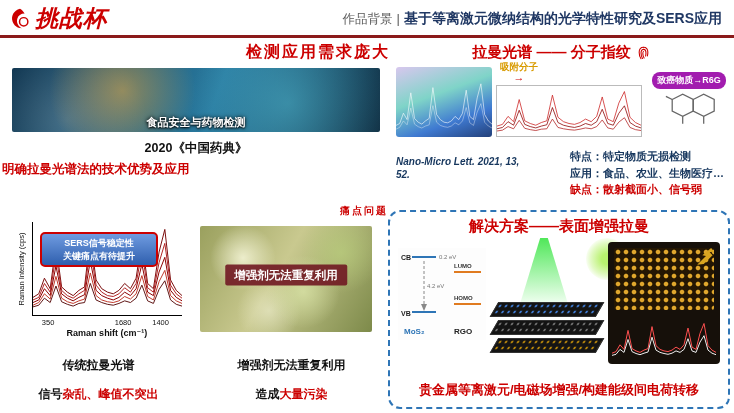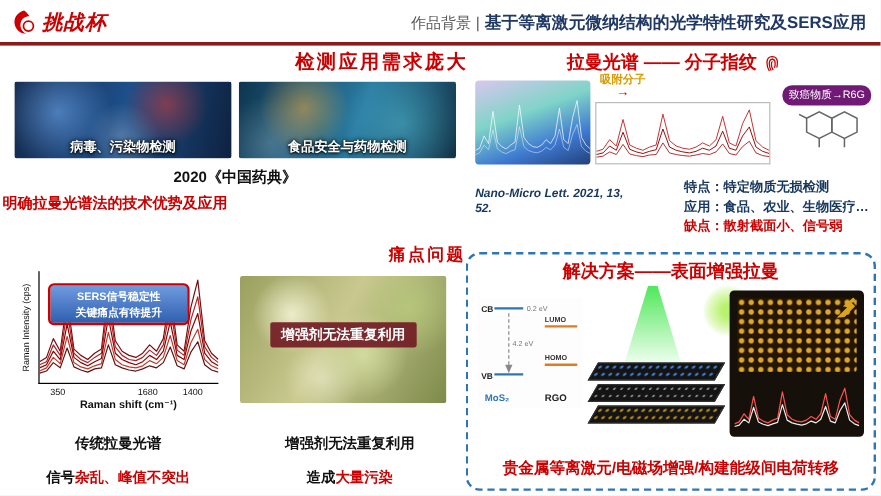--- a/index.html
+++ b/index.html
@@ -2,21 +2,21 @@
 <html><head>
 <meta charset="utf-8">
 <style>
   *{box-sizing:border-box;margin:0;padding:0}
   body{margin:0;background:#e8e8e8;font-family:"Liberation Sans","DejaVu Sans",sans-serif}
   .slide{position:relative;width:734px;height:413px;background:#fff;overflow:hidden;margin:0 auto}
 
   
   .hdr{position:absolute;top:0;left:0;right:0;height:35px;display:flex;align-items:center;justify-content:space-between;padding:2px 12px 0 8px}
   .logo{display:flex;align-items:center;gap:3px}
-  .logo-text{color:#cc0000;font-weight:bold;font-style:italic;font-size:17px;letter-spacing:1px}
+  .logo-text{color:#cc0000;font-weight:bold;font-style:italic;font-size:23px;letter-spacing:1px}
   .hdr-title{text-align:right;white-space:nowrap}
   .hdr-pre{color:#595959;font-size:12.5px}
   .hdr-sep{color:#595959;font-size:13px;margin:0 4px}
   .hdr-main{color:#203864;font-weight:bold;font-size:14px}
   .rule{position:absolute;top:35px;left:0;width:100%;height:3px;background:#8b1a1a}
 
   .sec-title{color:#cc0000;font-weight:bold;text-align:right}
 
   
   .demand{position:absolute;left:2px;top:40px;width:388px;height:164px}
@@ -43,30 +43,30 @@
   .collage{position:relative;height:78px;margin-top:3px}
   .photo-diagram{position:absolute;left:4px;top:2px;width:96px;height:70px;border-radius:3px;overflow:hidden;
     background:linear-gradient(160deg,#d8c7ee,#7fd4c8 40%,#3f7ad1 72%,#23407a)}
   .photo-diagram svg{position:absolute;inset:0;width:100%;height:100%}
   .adsorb{position:absolute;left:102px;top:-3px;width:50px;text-align:center;line-height:1}
   .adsorb-text{color:#d89b00;font-weight:bold;font-size:9.5px;display:block}
   .adsorb-arrow{color:#cc0000;font-weight:bold;font-size:11px;display:block}
   .spectra-thumb{position:absolute;left:104px;top:20px;width:146px;height:52px;background:#fff;border:1px solid #bbb}
   .spectra-thumb svg{position:absolute;inset:0;width:100%;height:100%}
   .molecule-wrap{position:absolute;right:0;top:4px;width:82px;text-align:center}
-  .molecule-label{display:inline-block;background:#701a75;color:#fff;font-size:9px;font-weight:normal;padding:2px 5px;border-radius:8px;white-space:nowrap}
+  .molecule-label{display:inline-block;background:#a21caf;color:#fff;font-size:9px;font-weight:bold;padding:2px 5px;border-radius:8px;white-space:nowrap}
   .raman-bottom{display:flex;justify-content:space-between;margin-top:5px;padding:0 4px}
   .citation{color:#17375e;font-weight:bold;font-style:italic;font-size:10px;width:140px;line-height:1.25;padding-top:8px}
   .bullets{font-size:11px;font-weight:bold;line-height:1.5;text-align:left;padding-right:2px}
   .bullet-dark{color:#17375e}
   .bullet-red{color:#cc0000}
 
   
   .pain{position:absolute;left:2px;top:204px;width:386px;height:209px}
-  .pain .sec-title{font-size:14px;letter-spacing:2px}
+  .pain .sec-title{font-size:10px;letter-spacing:2px}
   .pain-body{position:relative;height:128px;margin-top:2px}
   .chart-wrap{position:absolute;left:8px;top:2px;width:184px;height:126px}
   .ylabel{position:absolute;left:-38px;top:42px;width:100px;height:10px;transform:rotate(-90deg);font-size:7.5px;color:#111;text-align:center}
   .plot{position:absolute;left:22px;top:0;width:150px;height:94px;border-left:1.5px solid #000;border-bottom:1.5px solid #000;background:#fff}
   .plot svg{position:absolute;inset:0;width:100%;height:100%}
   .sers-overlay{position:absolute;left:30px;top:10px;width:118px;padding:3px 2px;background:linear-gradient(180deg,#6f9be0,#2f5fae);border:2px solid #cc0000;border-radius:5px;color:#fff;font-weight:bold;font-size:9px;text-align:center;line-height:1.4}
   .xticks{position:absolute;left:22px;top:96px;width:150px;height:9px}
   .xticks span{position:absolute;transform:translateX(-50%);font-size:7.5px;color:#111}
   .xlabel{position:absolute;left:22px;top:106px;width:150px;text-align:center;font-size:9px;color:#111;font-weight:bold}
   .photo-bottles{position:absolute;left:198px;top:6px;width:172px;height:106px;border-radius:2px;
@@ -123,23 +123,20 @@
     </div>
     <div class="hdr-title">
       <span class="hdr-pre">作品背景</span><span class="hdr-sep">|</span><span class="hdr-main">基于等离激元微纳结构的光学特性研究及SERS应用</span>
     </div>
   </div>
   <div class="rule"></div>
 
   <section class="demand">
     <div class="sec-title">检测应用需求庞大</div>
     <div class="img-row">
-      <div class="photo photo1">
-        <div class="photo-cap">病毒、污染物检测</div>
-      </div>
       <div class="photo photo2">
         <div class="photo-cap">食品安全与药物检测</div>
       </div>
     </div>
     <div class="note1">2020《中国药典》</div>
     <div class="note2">明确拉曼光谱法的技术优势及应用</div>
   </section>
 
   <section class="raman">
     <div class="raman-title">

